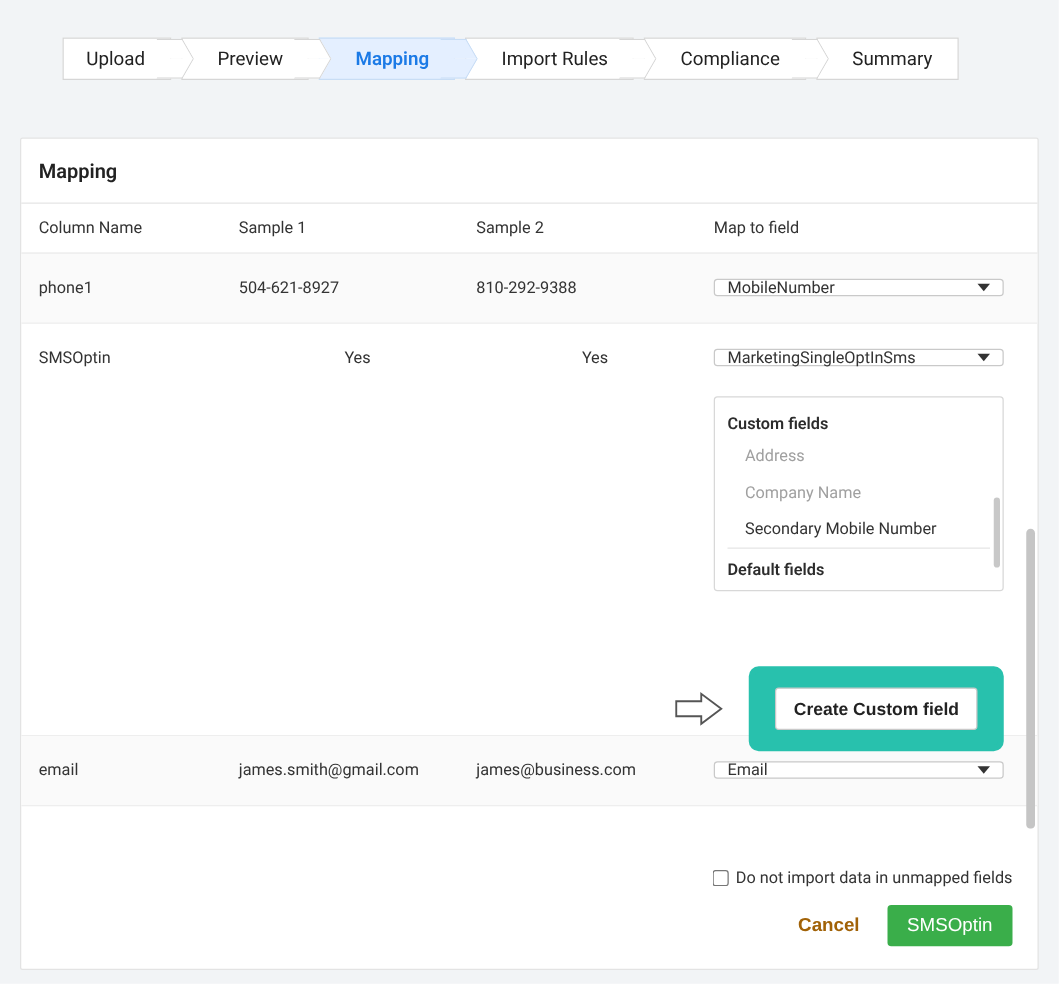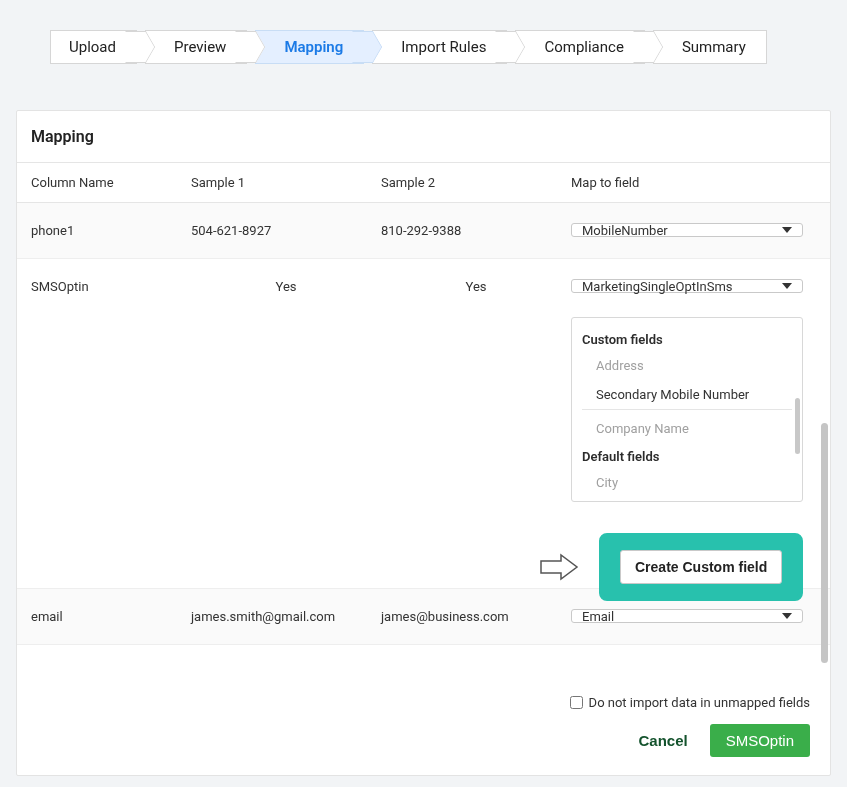--- a/index.html
+++ b/index.html
@@ -39,21 +39,21 @@
     .highlight-box { position: absolute; border: 5px solid #28c1ad; border-radius: 8px; background: #28c1ad; padding: 12px 16px; z-index: 10; }
     .create-btn { background: #fff; border: 1px solid #c9c9c9; border-radius: 3px; padding: 8px 14px; font-size: 14px; font-weight: 600; color: #222; cursor: pointer; }
 
     .arrow-annot { position: absolute; z-index: 11; }
 
     .scroll-thumb { position: absolute; right: 2px; width: 7px; background: #c5c5c5; border-radius: 4px; }
 
     .footer { position: absolute; left: 0; right: 0; bottom: 0; padding: 12px 20px 18px; text-align: right; }
     .chk-row { font-size: 13px; color: #333; margin-bottom: 14px; display: flex; align-items: center; justify-content: flex-end; gap: 6px; }
     .chk-row input { width: 13px; height: 13px; }
-    .btn-cancel { background: transparent; border: none; font-size: 15px; font-weight: 600; color: #14532d; padding: 8px 18px; cursor: pointer; }
+    .btn-cancel { background: transparent; border: none; font-size: 15px; font-weight: 600; color: #a16207; padding: 8px 18px; cursor: pointer; }
     .btn-continue { background: #3aae4a; border: none; color: #fff; font-size: 15px; font-weight: 500; padding: 8px 16px; border-radius: 3px; cursor: pointer; }
 
     
     .dd-scroll { position: absolute; right: 2px; top: 80px; width: 5px; height: 56px; background: #c8c8c8; border-radius: 3px; }
   </style>
 </head>
 <body>
 
 <div class="wizard-steps">
   <div class="step">Upload</div>
@@ -95,24 +95,23 @@
       <div class="col-map">
         <div class="select-box">
           <span>MarketingSingleOptInSms</span>
           <span class="caret"></span>
         </div>
 
         <div class="dropdown-panel">
           <div class="dropdown-body">
             <div class="dd-header">Custom fields</div>
             <div class="dd-item">Address</div>
+            <div class="dd-item">Company Name</div>
             <div class="dd-item enabled">Secondary Mobile Number</div>
-            <div class="dd-item">Company Name</div>
             <div class="dd-header">Default fields</div>
-            <div class="dd-item">City</div>
             <div class="dd-scroll"></div>
           </div>
         </div>
 
       </div>
     </div>
 
     <div class="table-row row-alt">
       <div class="col-name">email</div>
       <div class="col-s1">james.smith@gmail.com</div>

